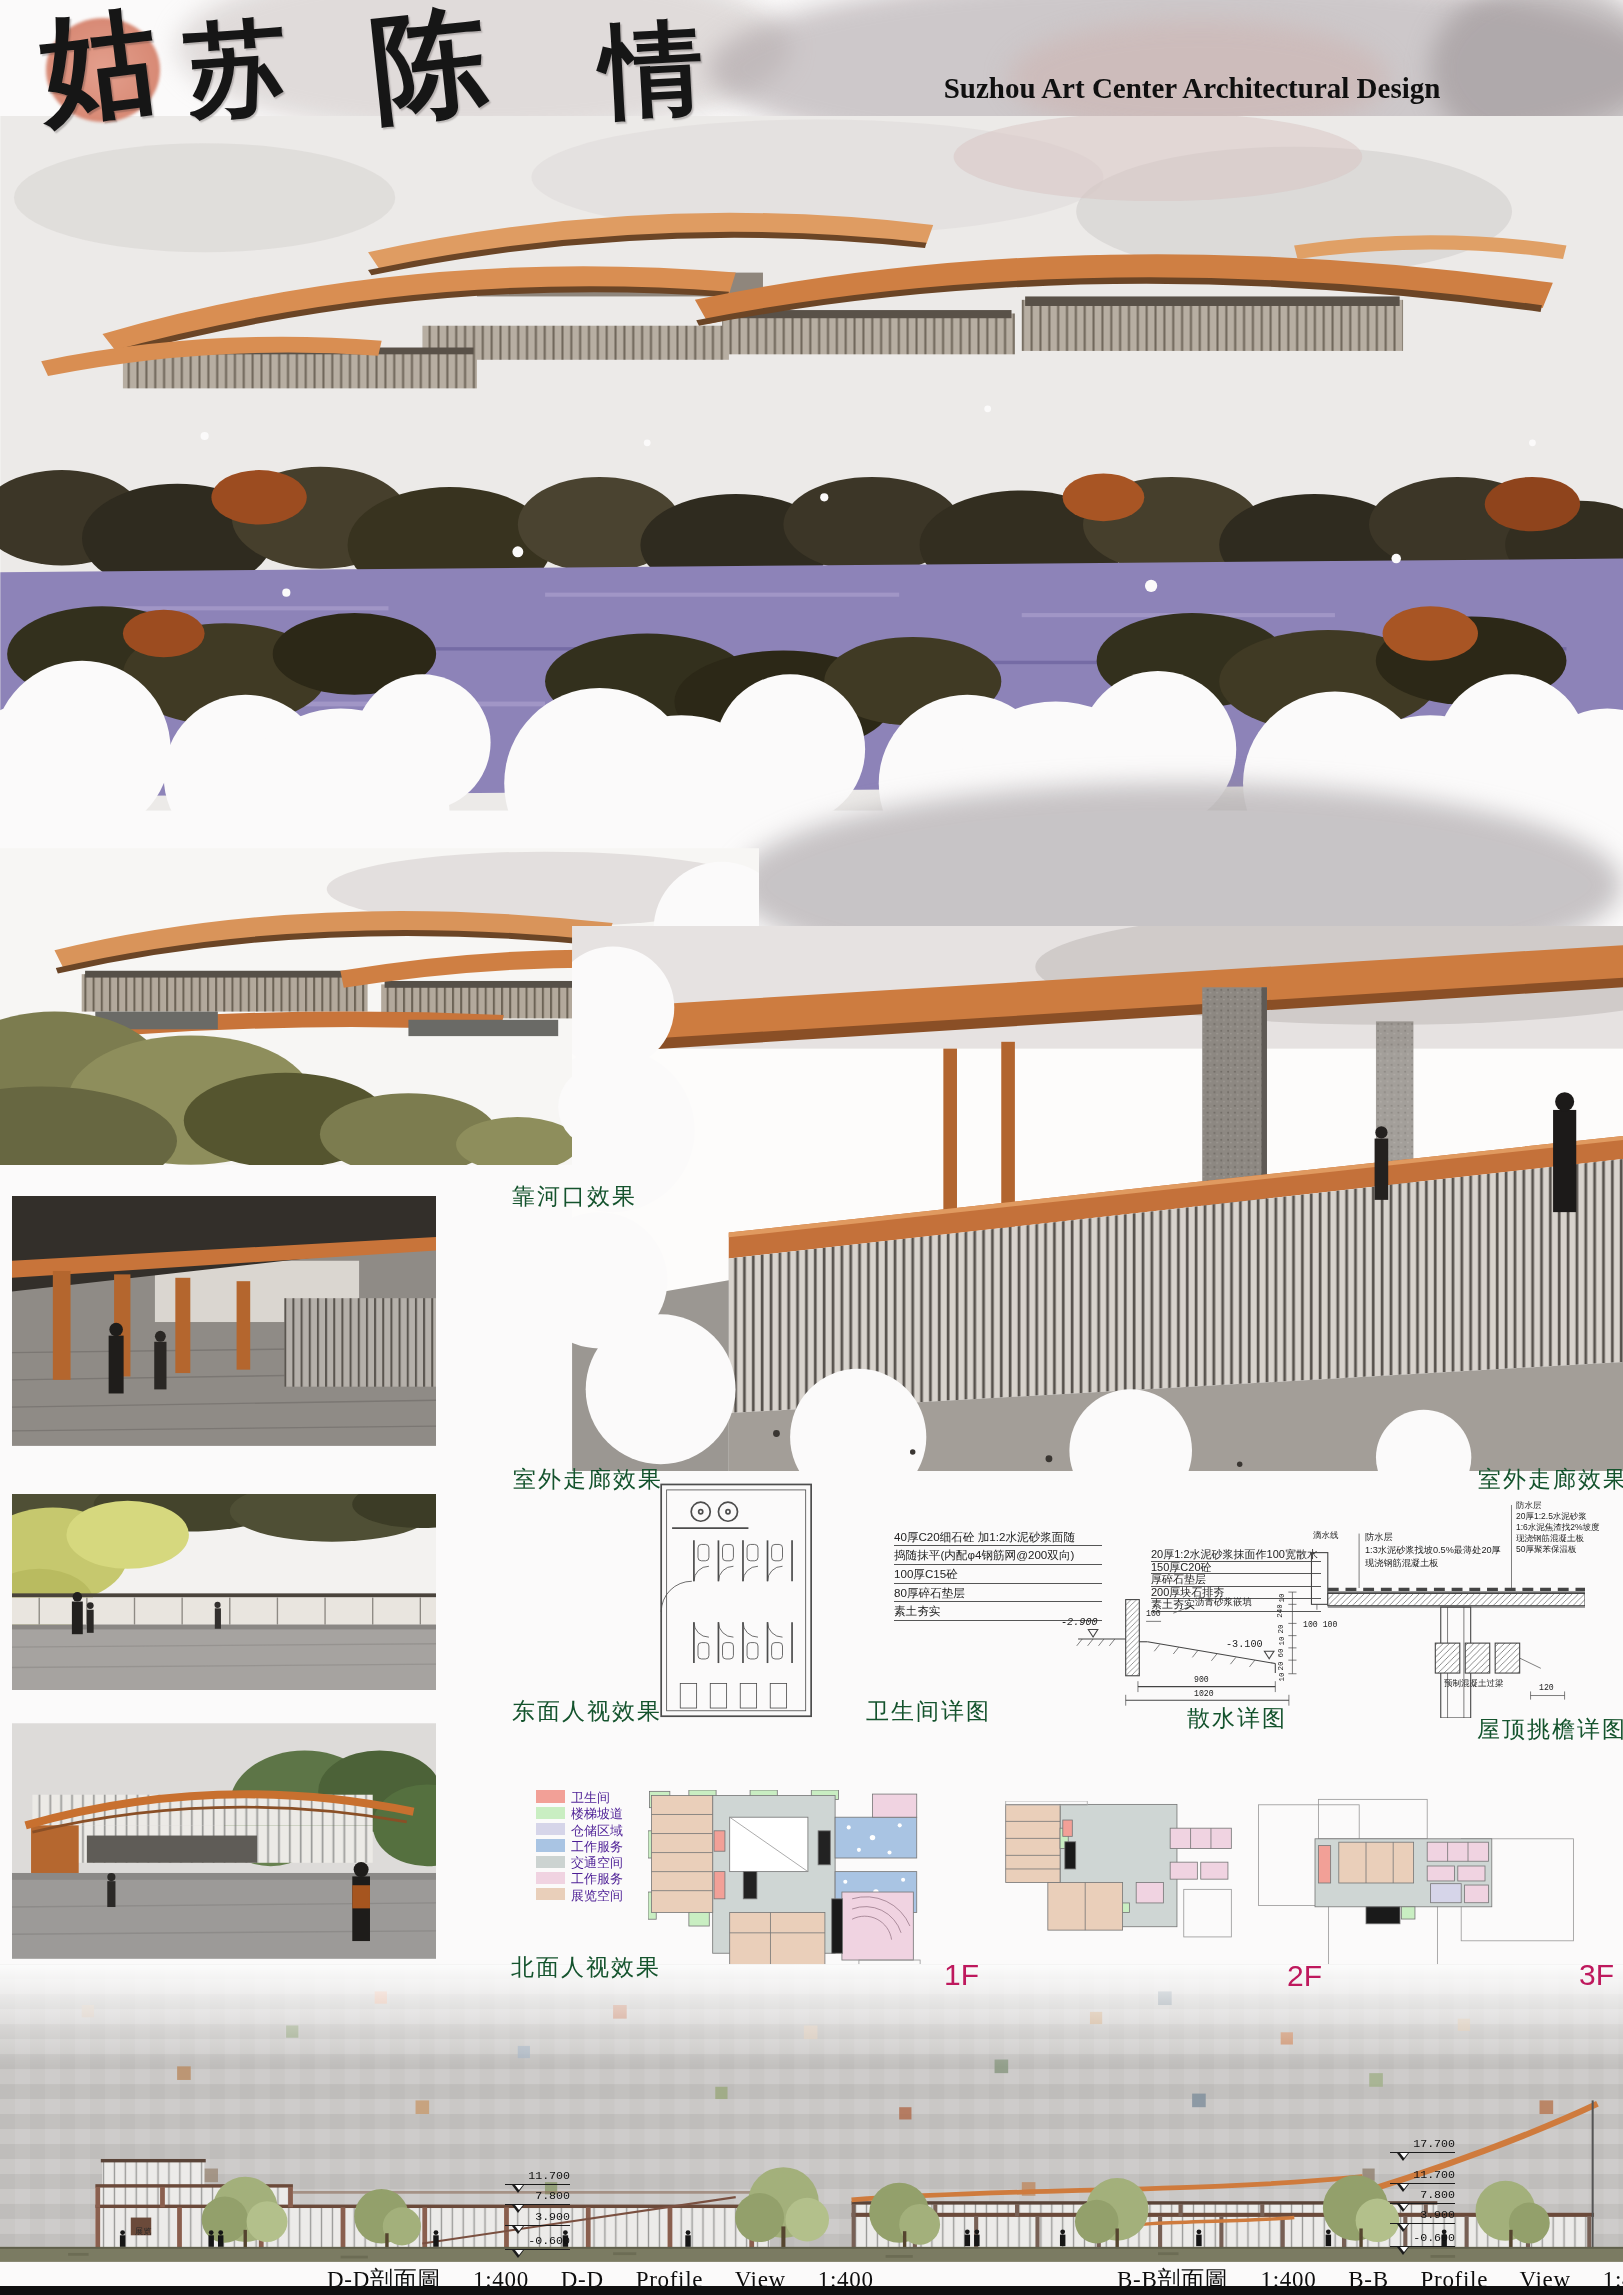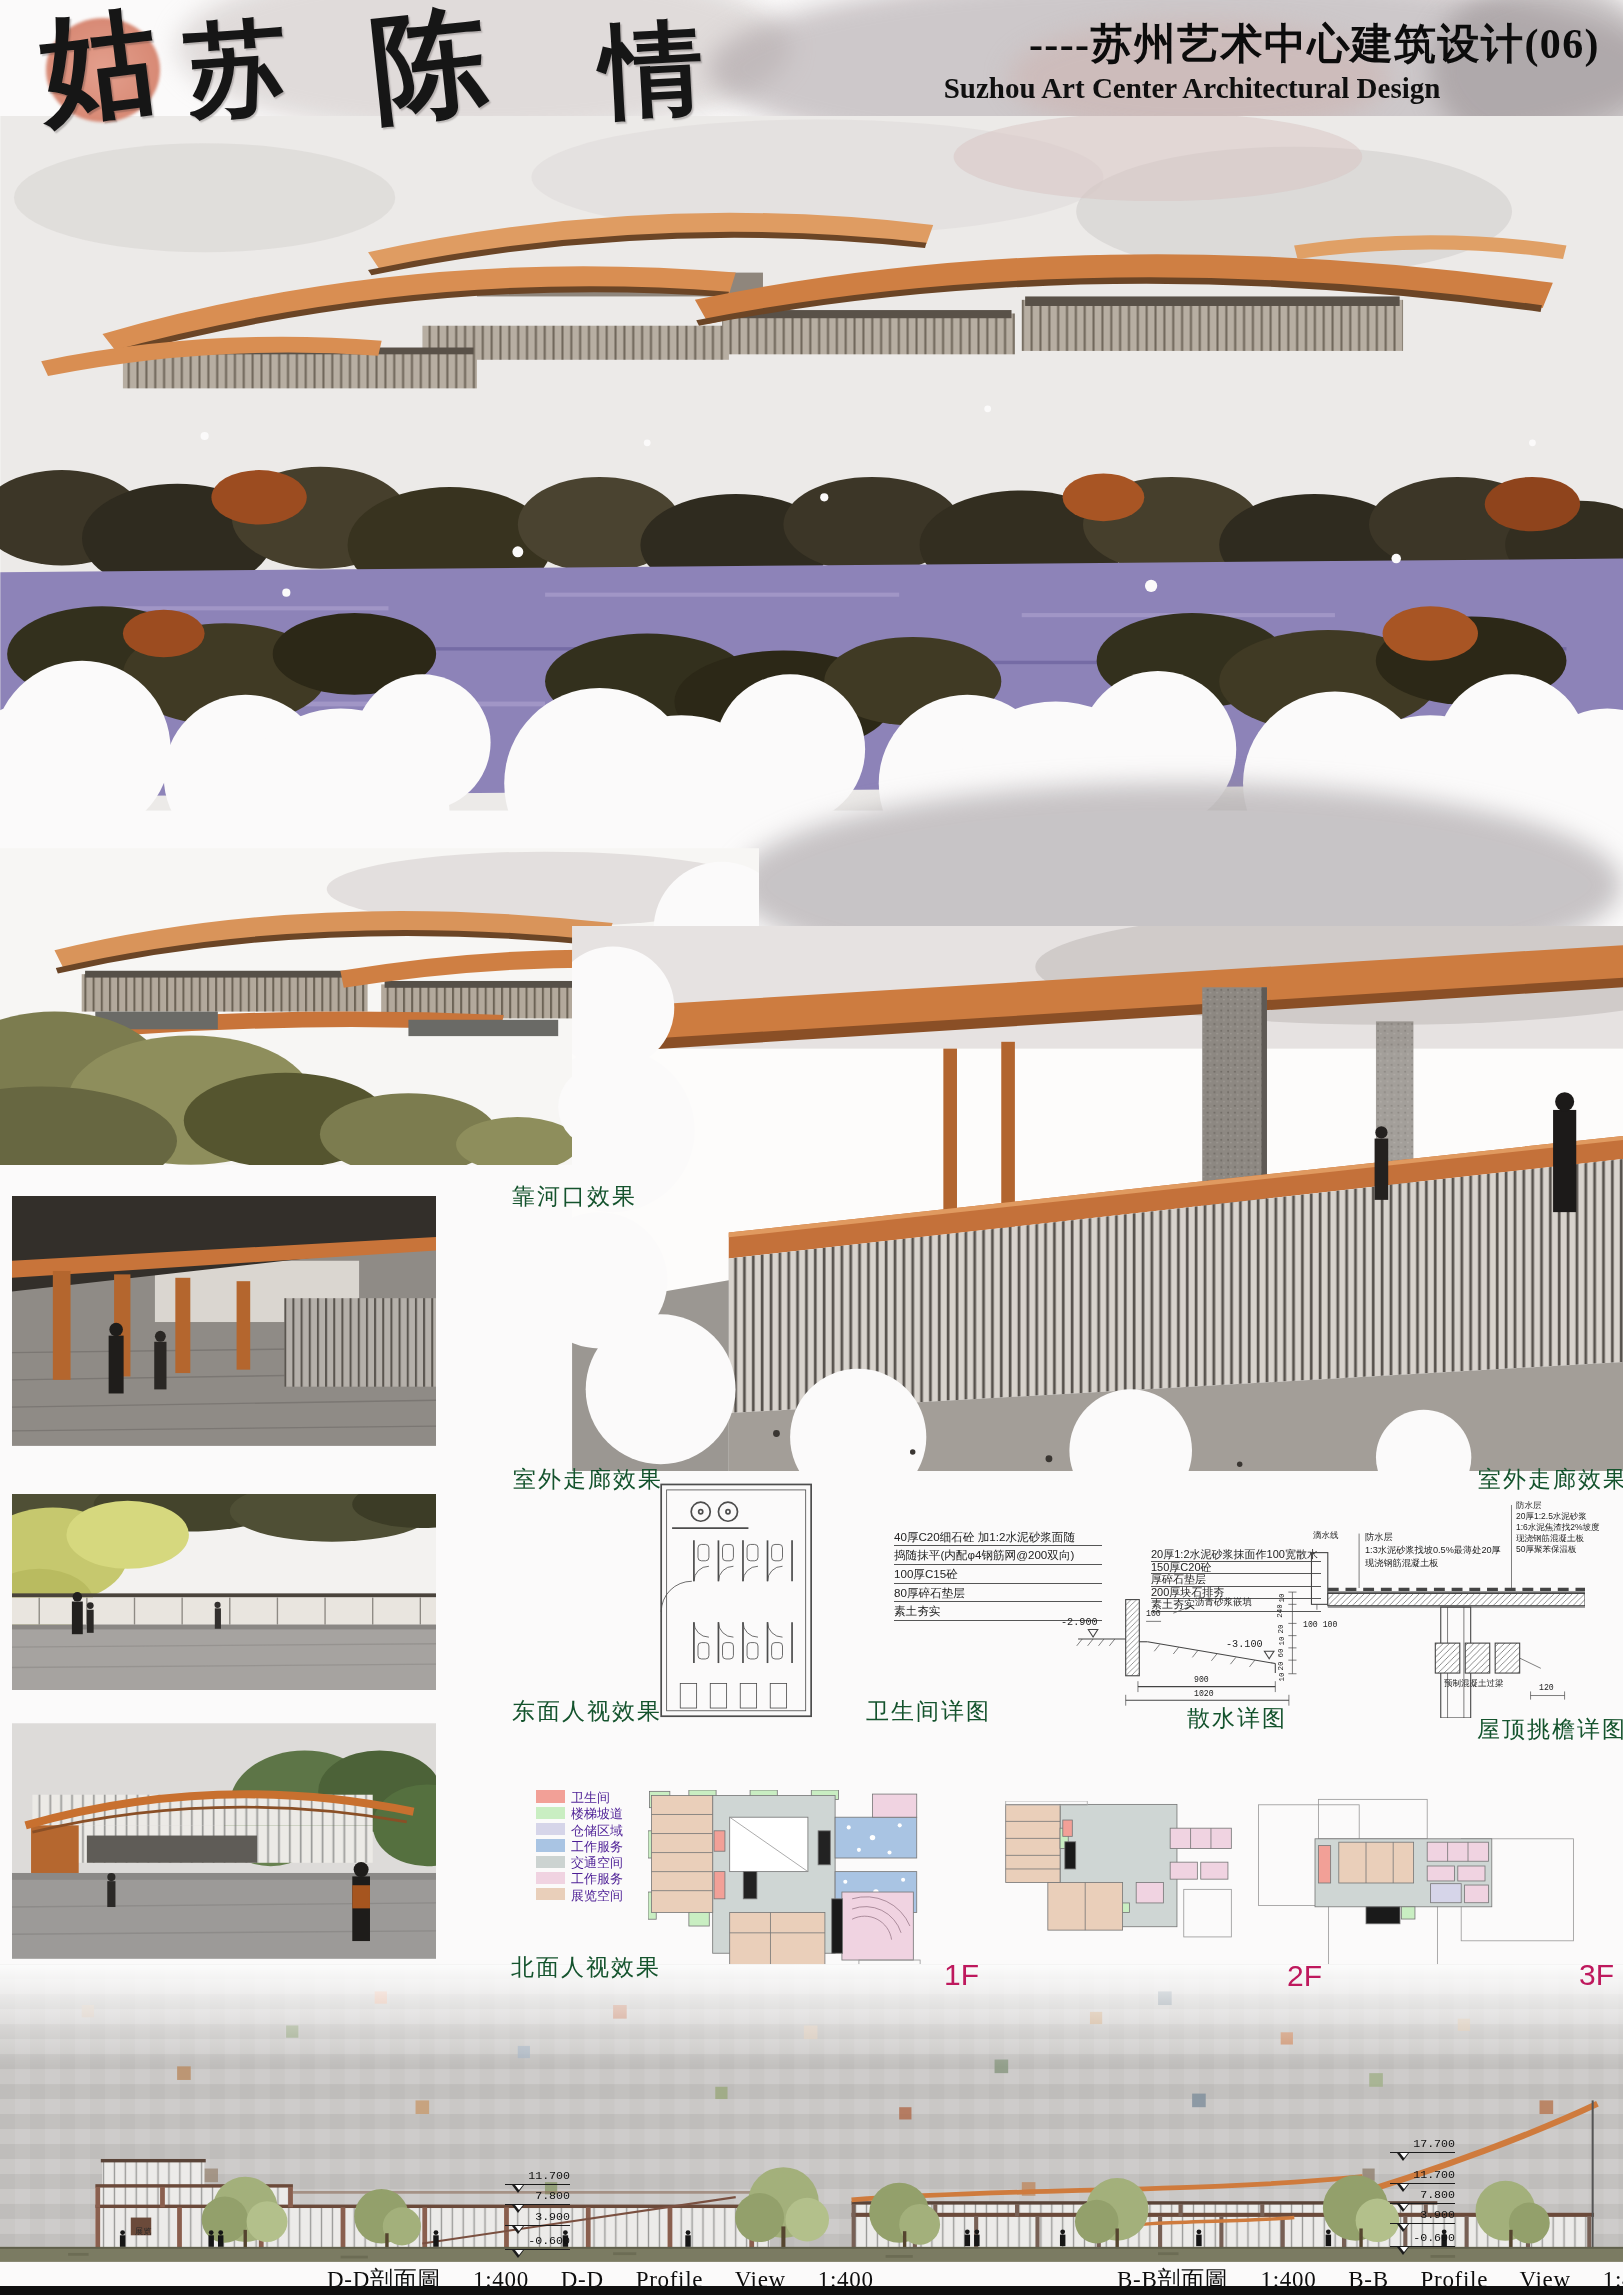--- a/index.html
+++ b/index.html
@@ -410,21 +410,21 @@
       <div class="note">80厚碎石垫层</div>
       <div class="note">素土夯实</div>
     </div>
     <div class="abs" style="left:298px;top:31px;width:170px;">
       <div class="noteS">20厚1:2水泥砂浆抹面作100宽散水</div>
       <div class="noteS">150厚C20砼</div>
       <div class="noteS">厚碎石垫层</div>
       <div class="noteS">200厚块石排夯</div>
       <div class="noteS">素土夯实</div>
     </div>
-    <div class="abs dimtxt" style="left:208px;top:99px;font-size:10.2px;">-2.900</div>
+    <div class="abs dimtxt" style="left:208px;top:99px;font-size:10.2px;font-style:italic;">-2.900</div>
     <div class="abs dimtxt" style="left:373px;top:121px;font-size:10.2px;">-3.100</div>
     <div class="abs dimtxt" style="left:293px;top:91px;font-size:8.2px;">100</div>
     <div class="abs noteU" style="left:342px;top:78px;font-size:9.5px;">沥青砂浆嵌填</div>
     <div class="abs dimtxt" style="left:450px;top:102px;font-size:8.2px;">100 100</div>
     <div class="abs dimtxt" style="left:341px;top:157px;font-size:8.2px;">900</div>
     <div class="abs dimtxt" style="left:341px;top:171px;font-size:8.2px;">1020</div>
   </div>
 
   <div class="abs" style="left:1272px;top:1490px;width:313px;height:228px;">
     <svg width="313" height="228" viewBox="0 0 460 335" style="position:absolute;left:0;top:0;">
@@ -888,17 +888,16 @@
   <div class="caption" style="left:327px;width:477px;text-align:center;">D-D剖面圖  1:400  D-D  Profile  View  1:400</div>
   <div class="caption" style="left:1117px;width:395px;text-align:center;">B-B剖面圖  1:400  B-B  Profile  View  1:400</div>
 
   <div class="abs" style="left:0;top:2286px;width:1624px;height:8.9px;background:#101010;"></div>
 
   <span class="seal" style="background-color: rgb(221, 138, 116);"></span>
   <span class="callig" style="left:40px;top:8.2px;font-size:117px;transform:rotate(-7deg);">姑</span>
   <span class="callig" style="left:185px;top:19px;font-size:102px;transform:rotate(-4deg);">苏</span>
   <span class="callig" style="left:371px;top:6.8px;font-size:117px;transform:rotate(-6deg);">陈</span>
   <span class="callig" style="left:601px;top:20.4px;font-size:102px;transform:rotate(-3deg);">情</span>
-  <div class="title-cn">----苏州艺术中心建筑设计(06)</div>
   <div class="title-en">Suzhou Art Center Architectural Design</div>
 
 </div>
 
 
 </body></html>

